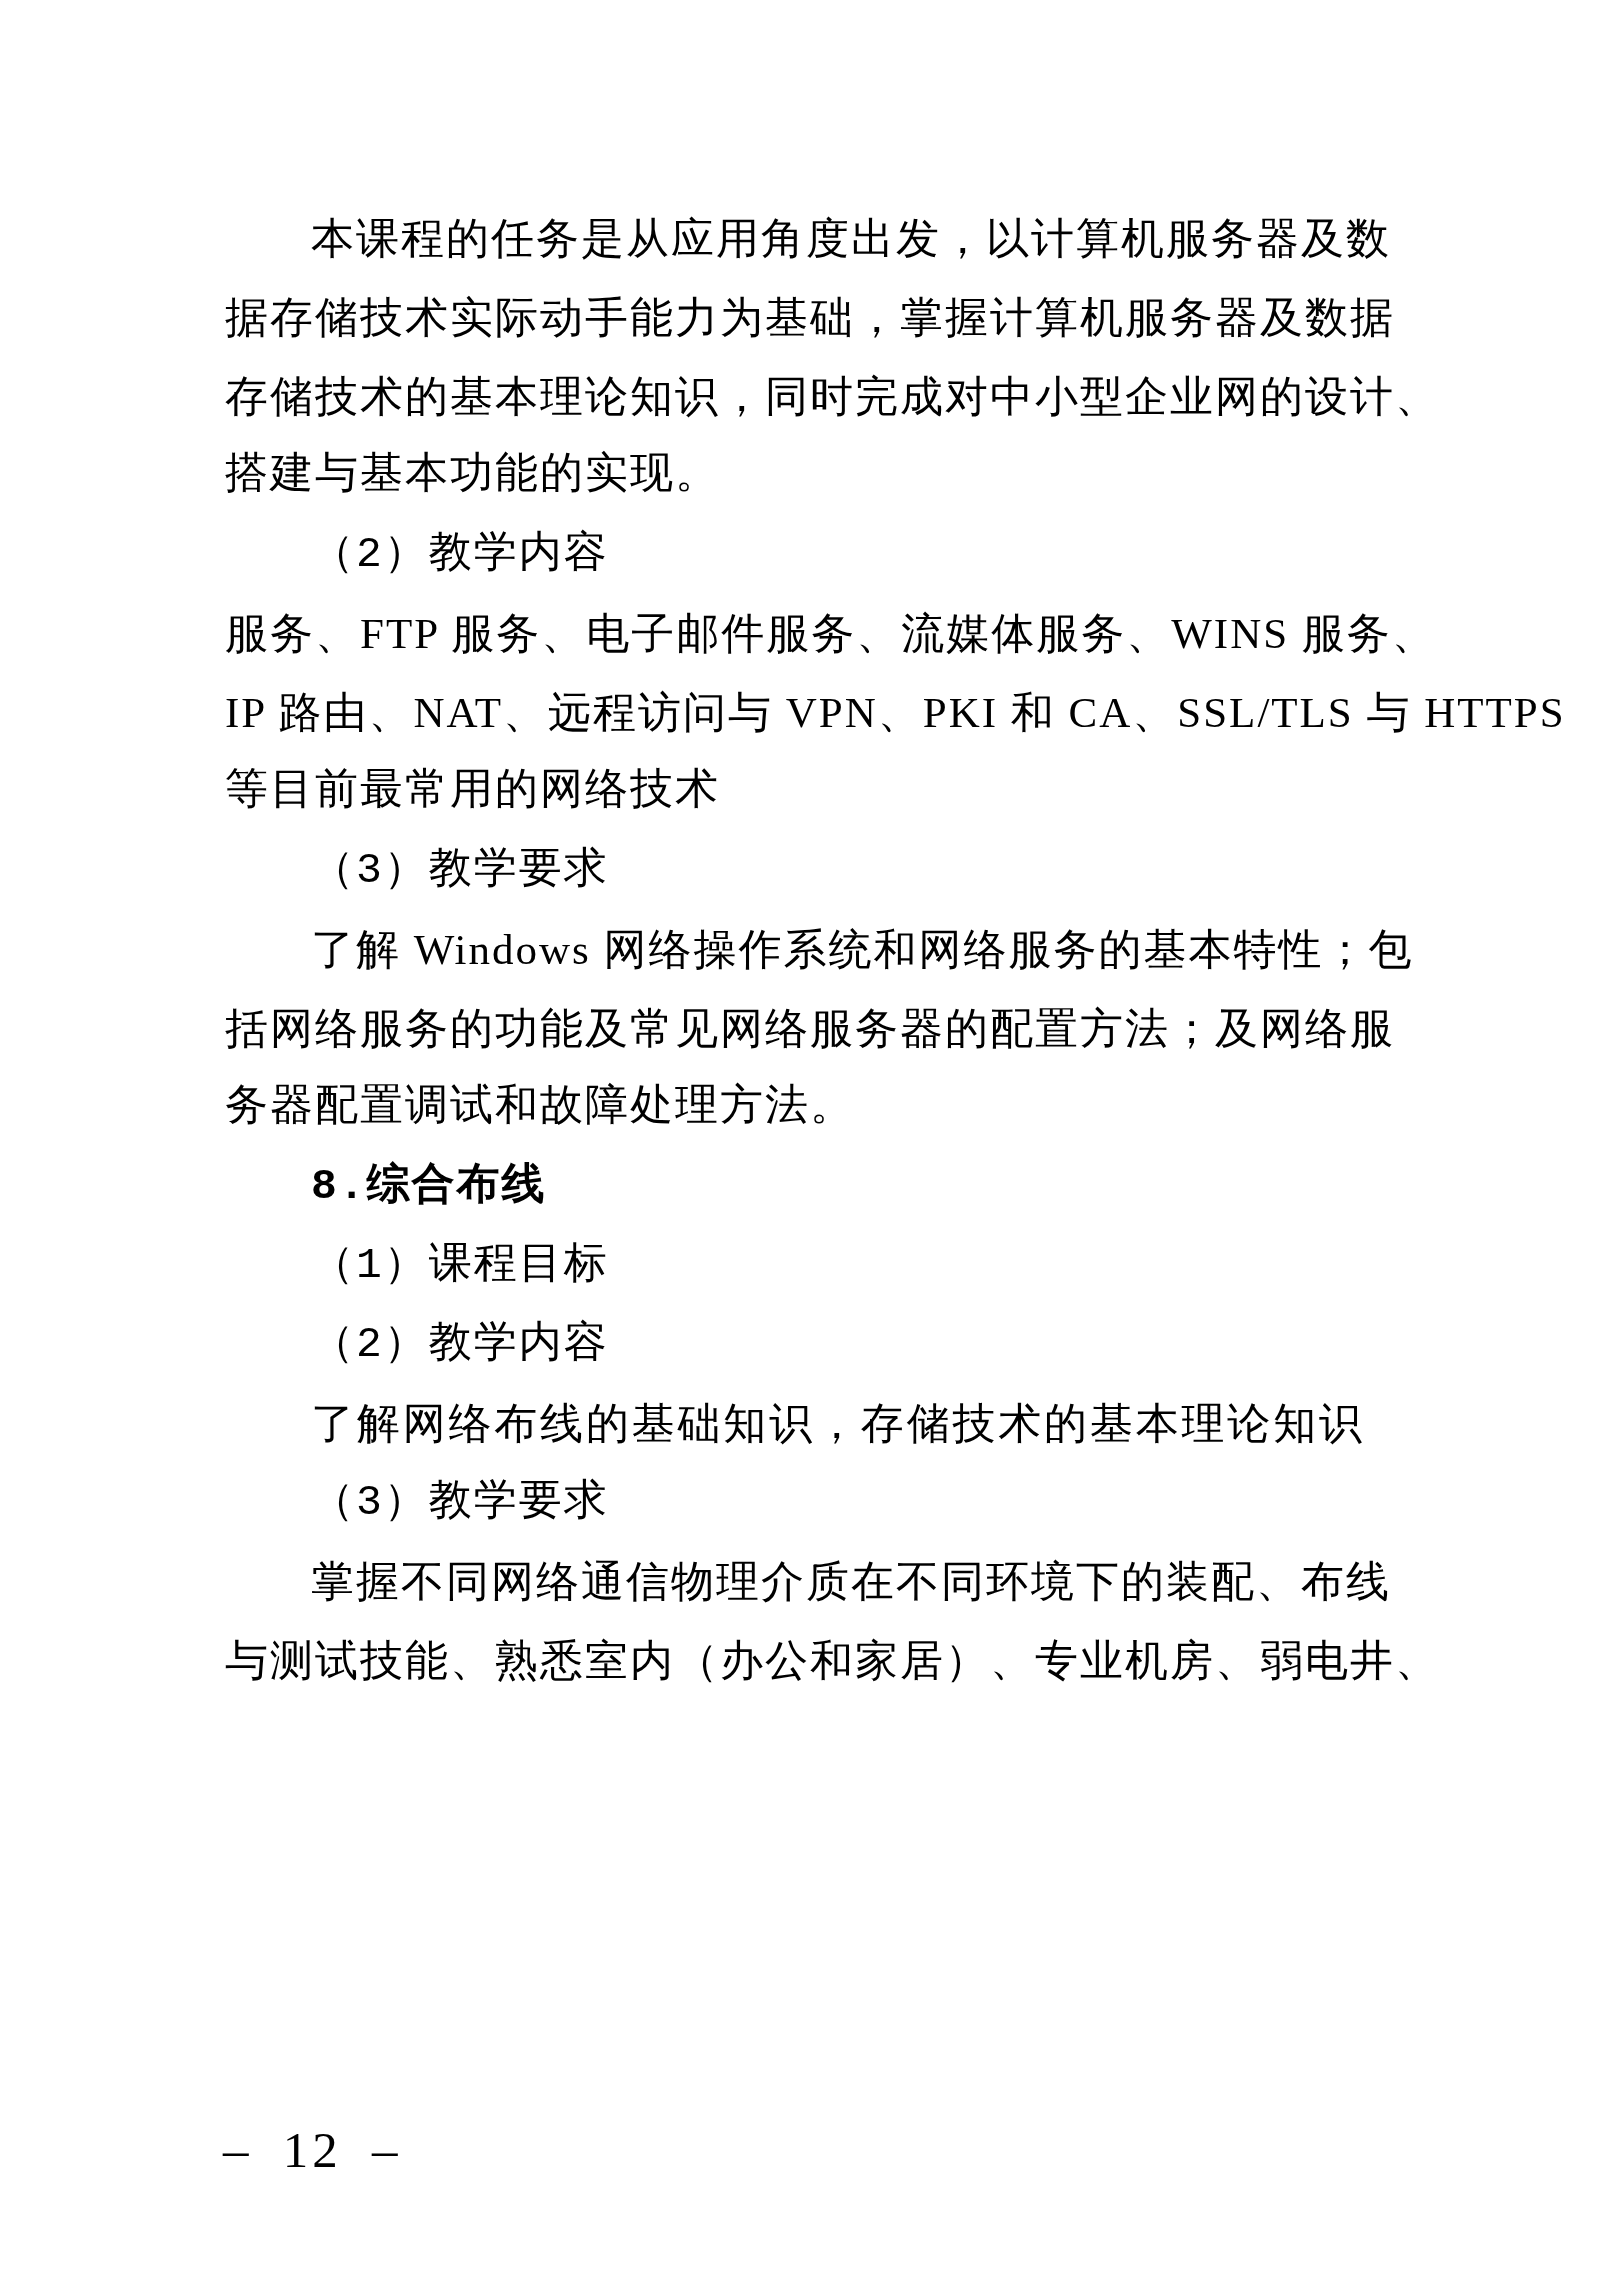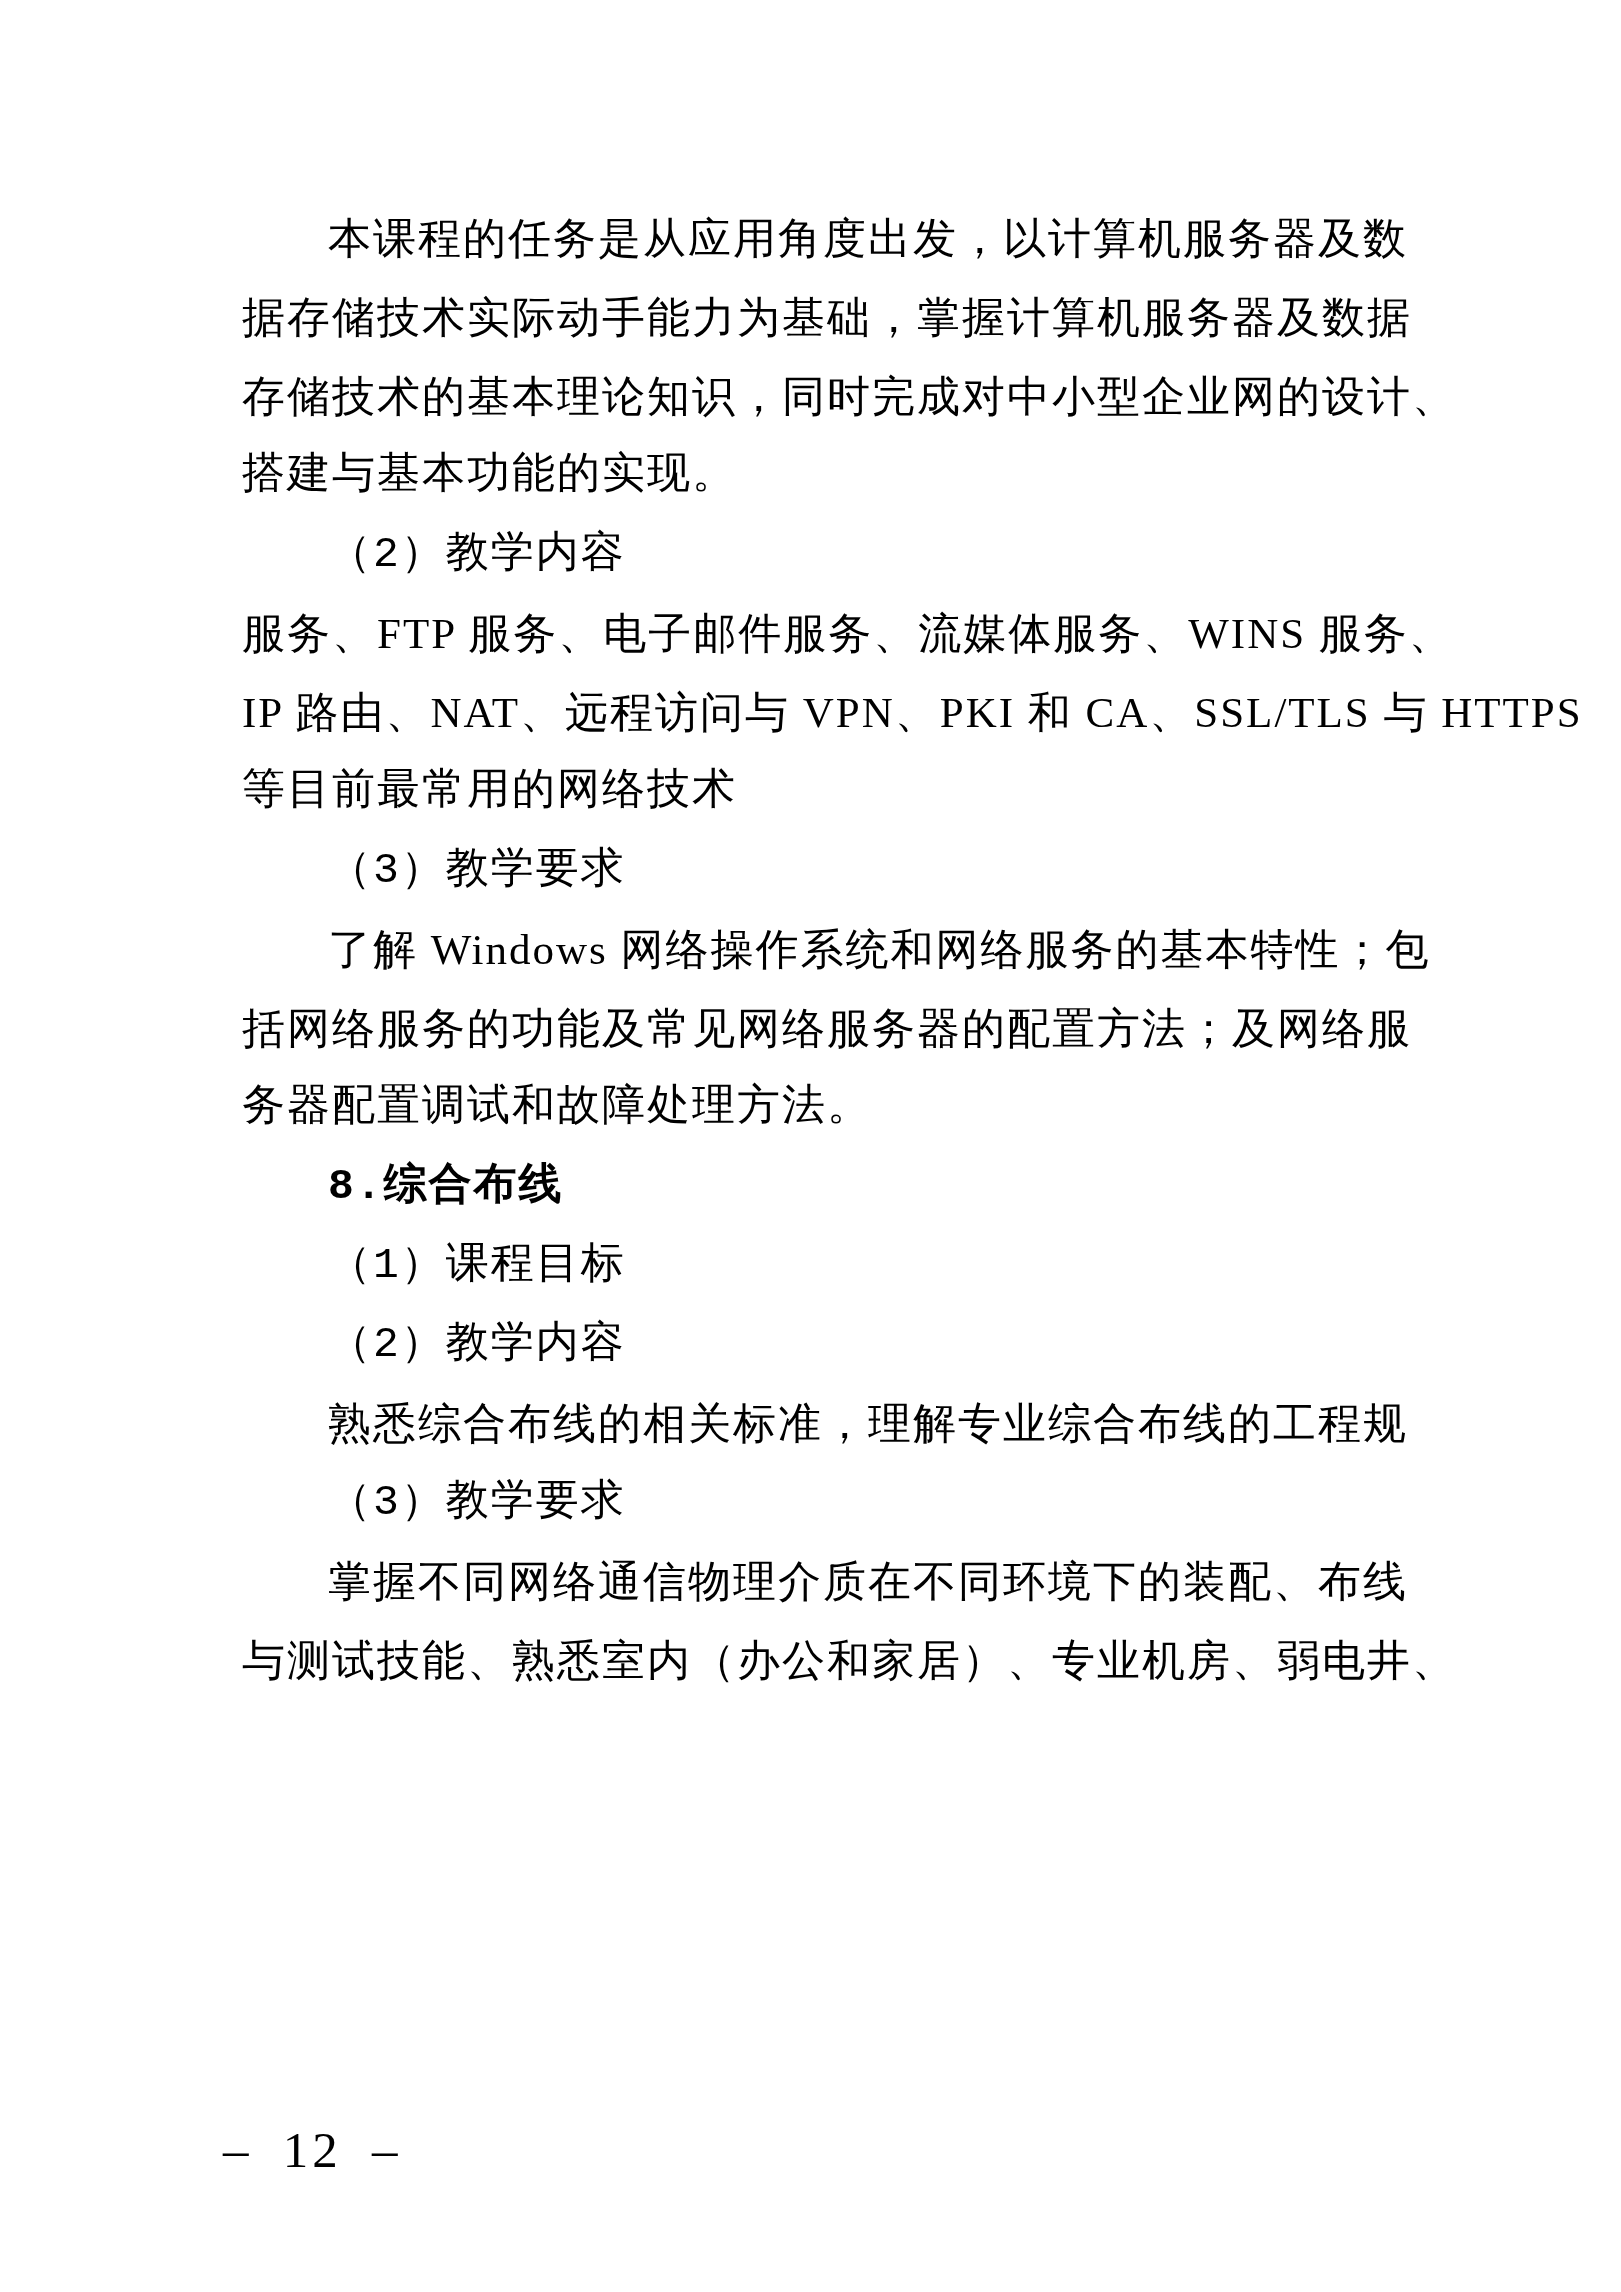--- a/index.html
+++ b/index.html
@@ -11,21 +11,21 @@
     position: relative;
     width: 1621px;
     height: 2293px;
     background: #ffffff;
     overflow: hidden;
     font-family: "Liberation Serif", "DejaVu Serif", serif;
     color: #000000;
   }
   .text-block {
     position: absolute;
-    left: 242px;
+    left: 225px;
     top: 199px;
     width: 1139px;
   }
   .line {
     height: 79px;
     line-height: 79px;
     font-size: 43px;
     letter-spacing: 2px;
     white-space: nowrap;
     text-align: justify;
@@ -69,20 +69,20 @@
     <div class="line">服务、FTP 服务、电子邮件服务、流媒体服务、WINS 服务、</div>
     <div class="line">IP 路由、NAT、远程访问与 VPN、PKI 和 CA、SSL/TLS 与 HTTPS</div>
     <div class="line end">等目前最常用的网络技术</div>
     <div class="line indent end">（3）教学要求</div>
     <div class="line indent">了解 Windows 网络操作系统和网络服务的基本特性；包</div>
     <div class="line">括网络服务的功能及常见网络服务器的配置方法；及网络服</div>
     <div class="line end">务器配置调试和故障处理方法。</div>
     <div class="line indent end bold">8.综合布线</div>
     <div class="line indent end">（1）课程目标</div>
     <div class="line indent end">（2）教学内容</div>
-    <div class="line indent">熟悉综合布线的相关标准，理解专业综合布线的工程规</div>
+    <div class="line indent">了解网络布线的基础知识，存储技术的基本理论知识</div>
     <div class="line indent end">（3）教学要求</div>
     <div class="line indent">掌握不同网络通信物理介质在不同环境下的装配、布线</div>
     <div class="line">与测试技能、熟悉室内（办公和家居）、专业机房、弱电井、</div>
   </div>
   <div class="footer">– 12 –</div>
 </div>
 
 
 </body></html>

